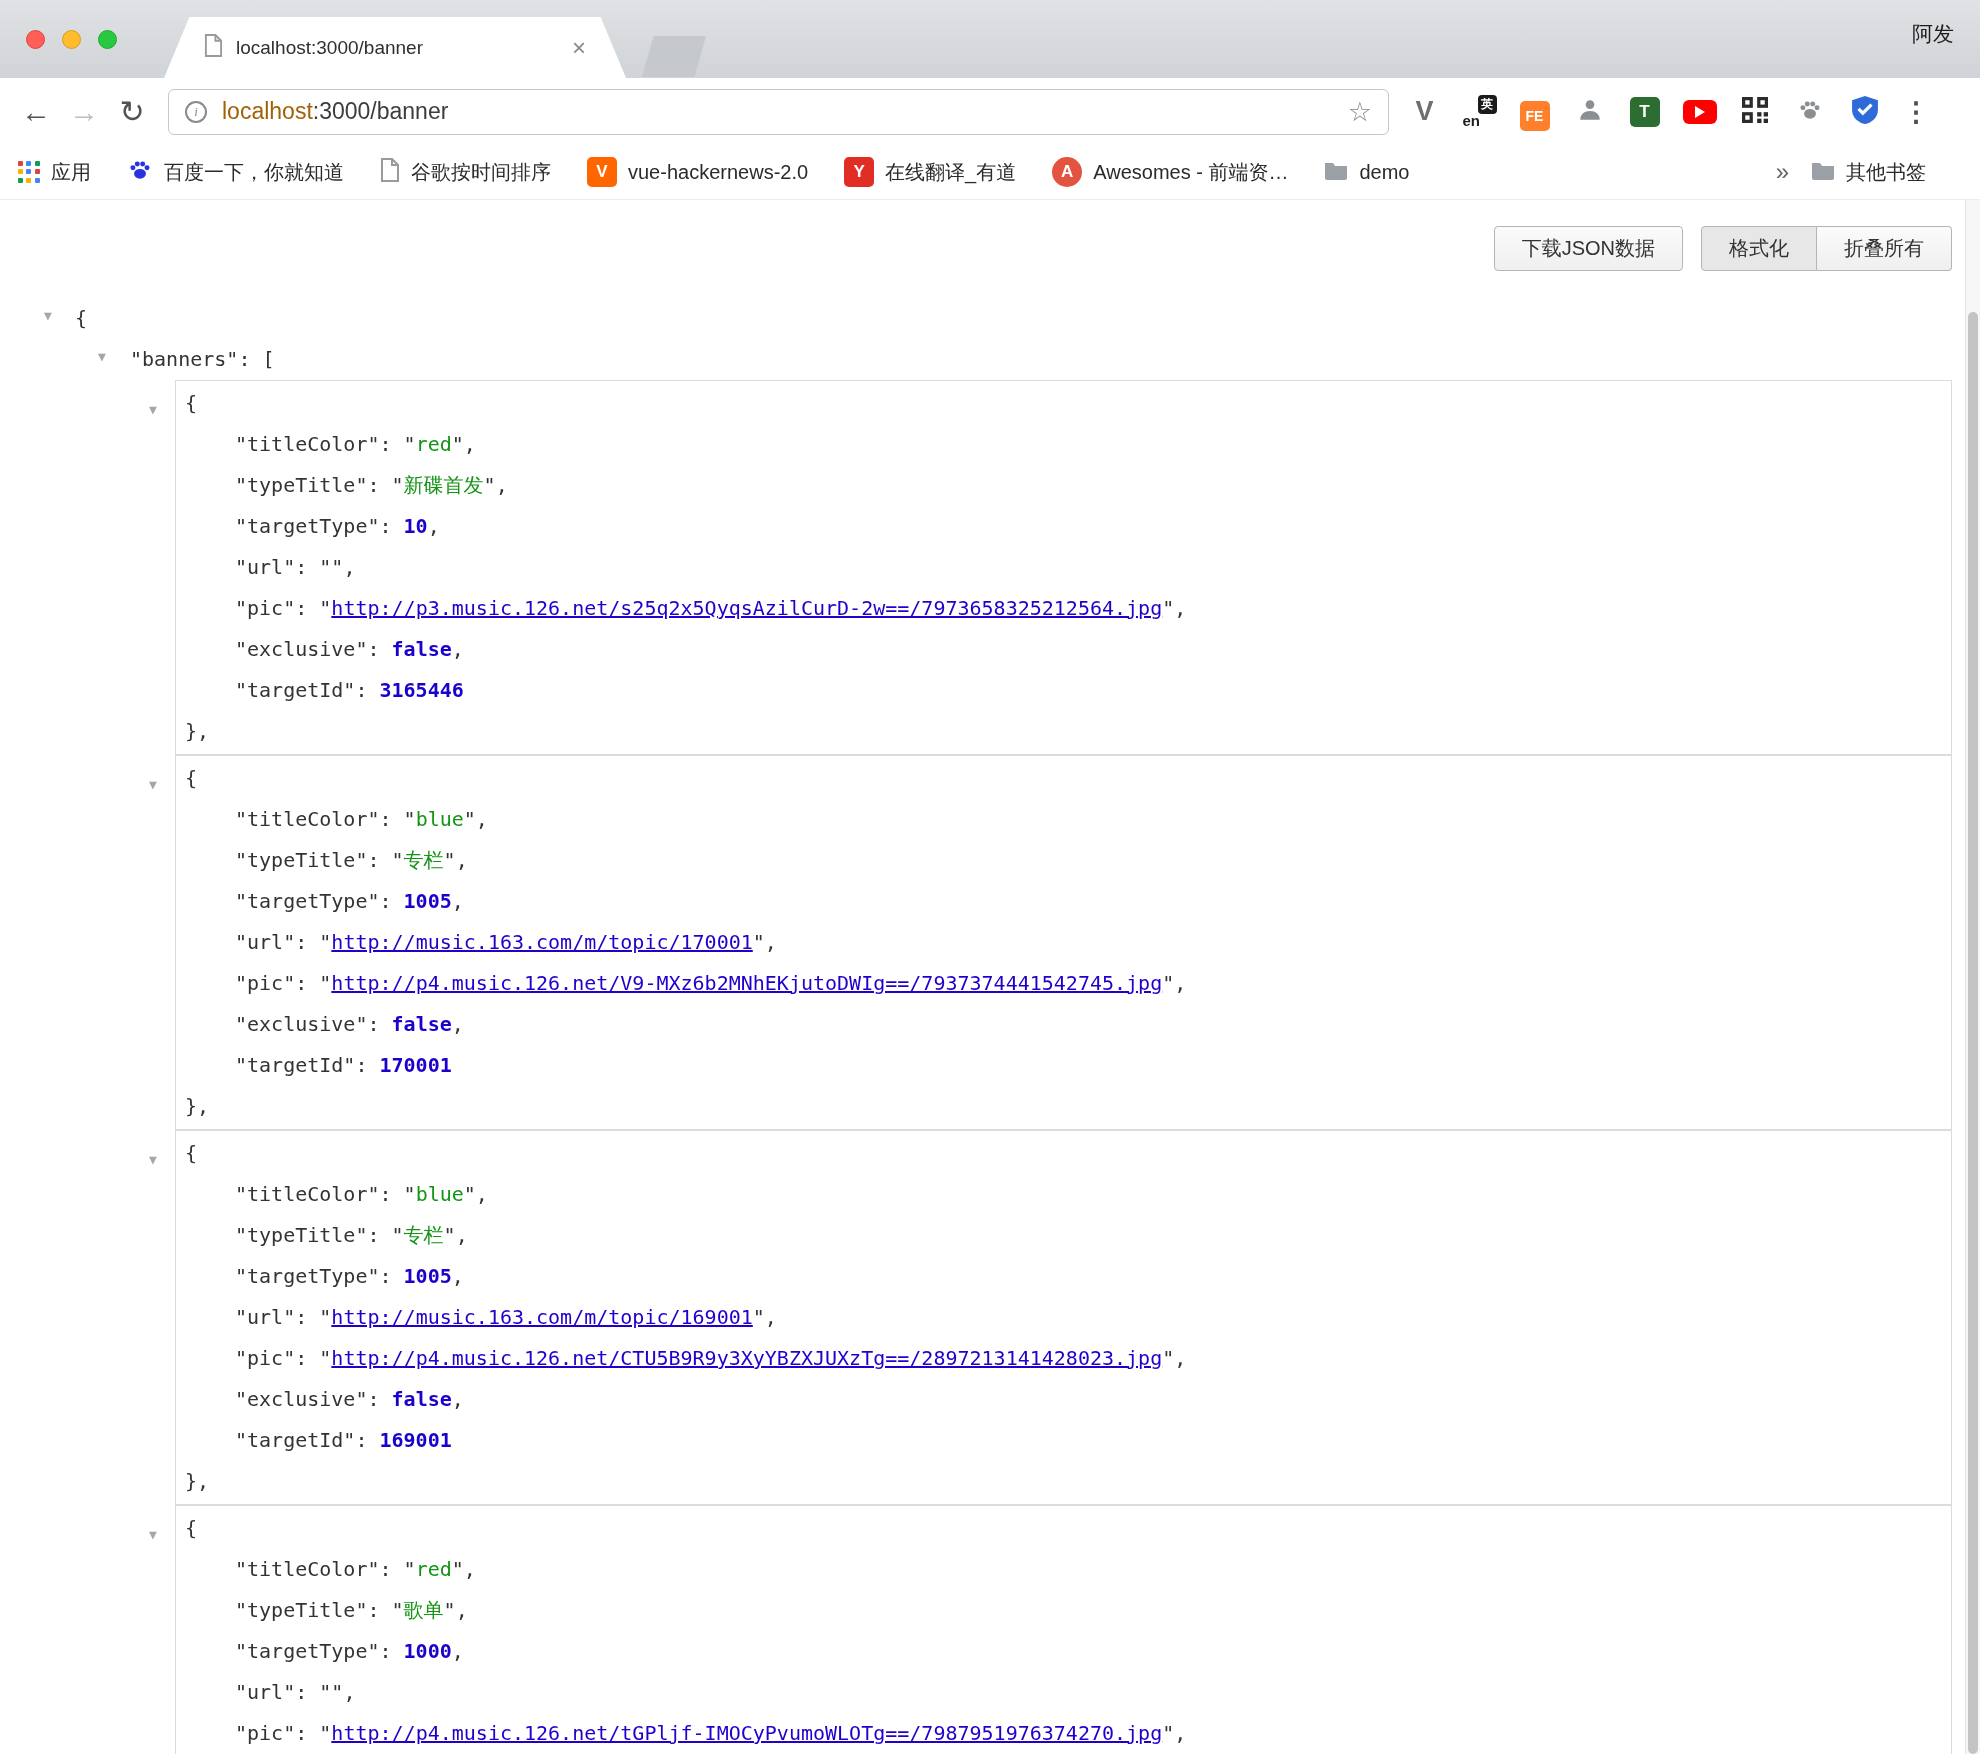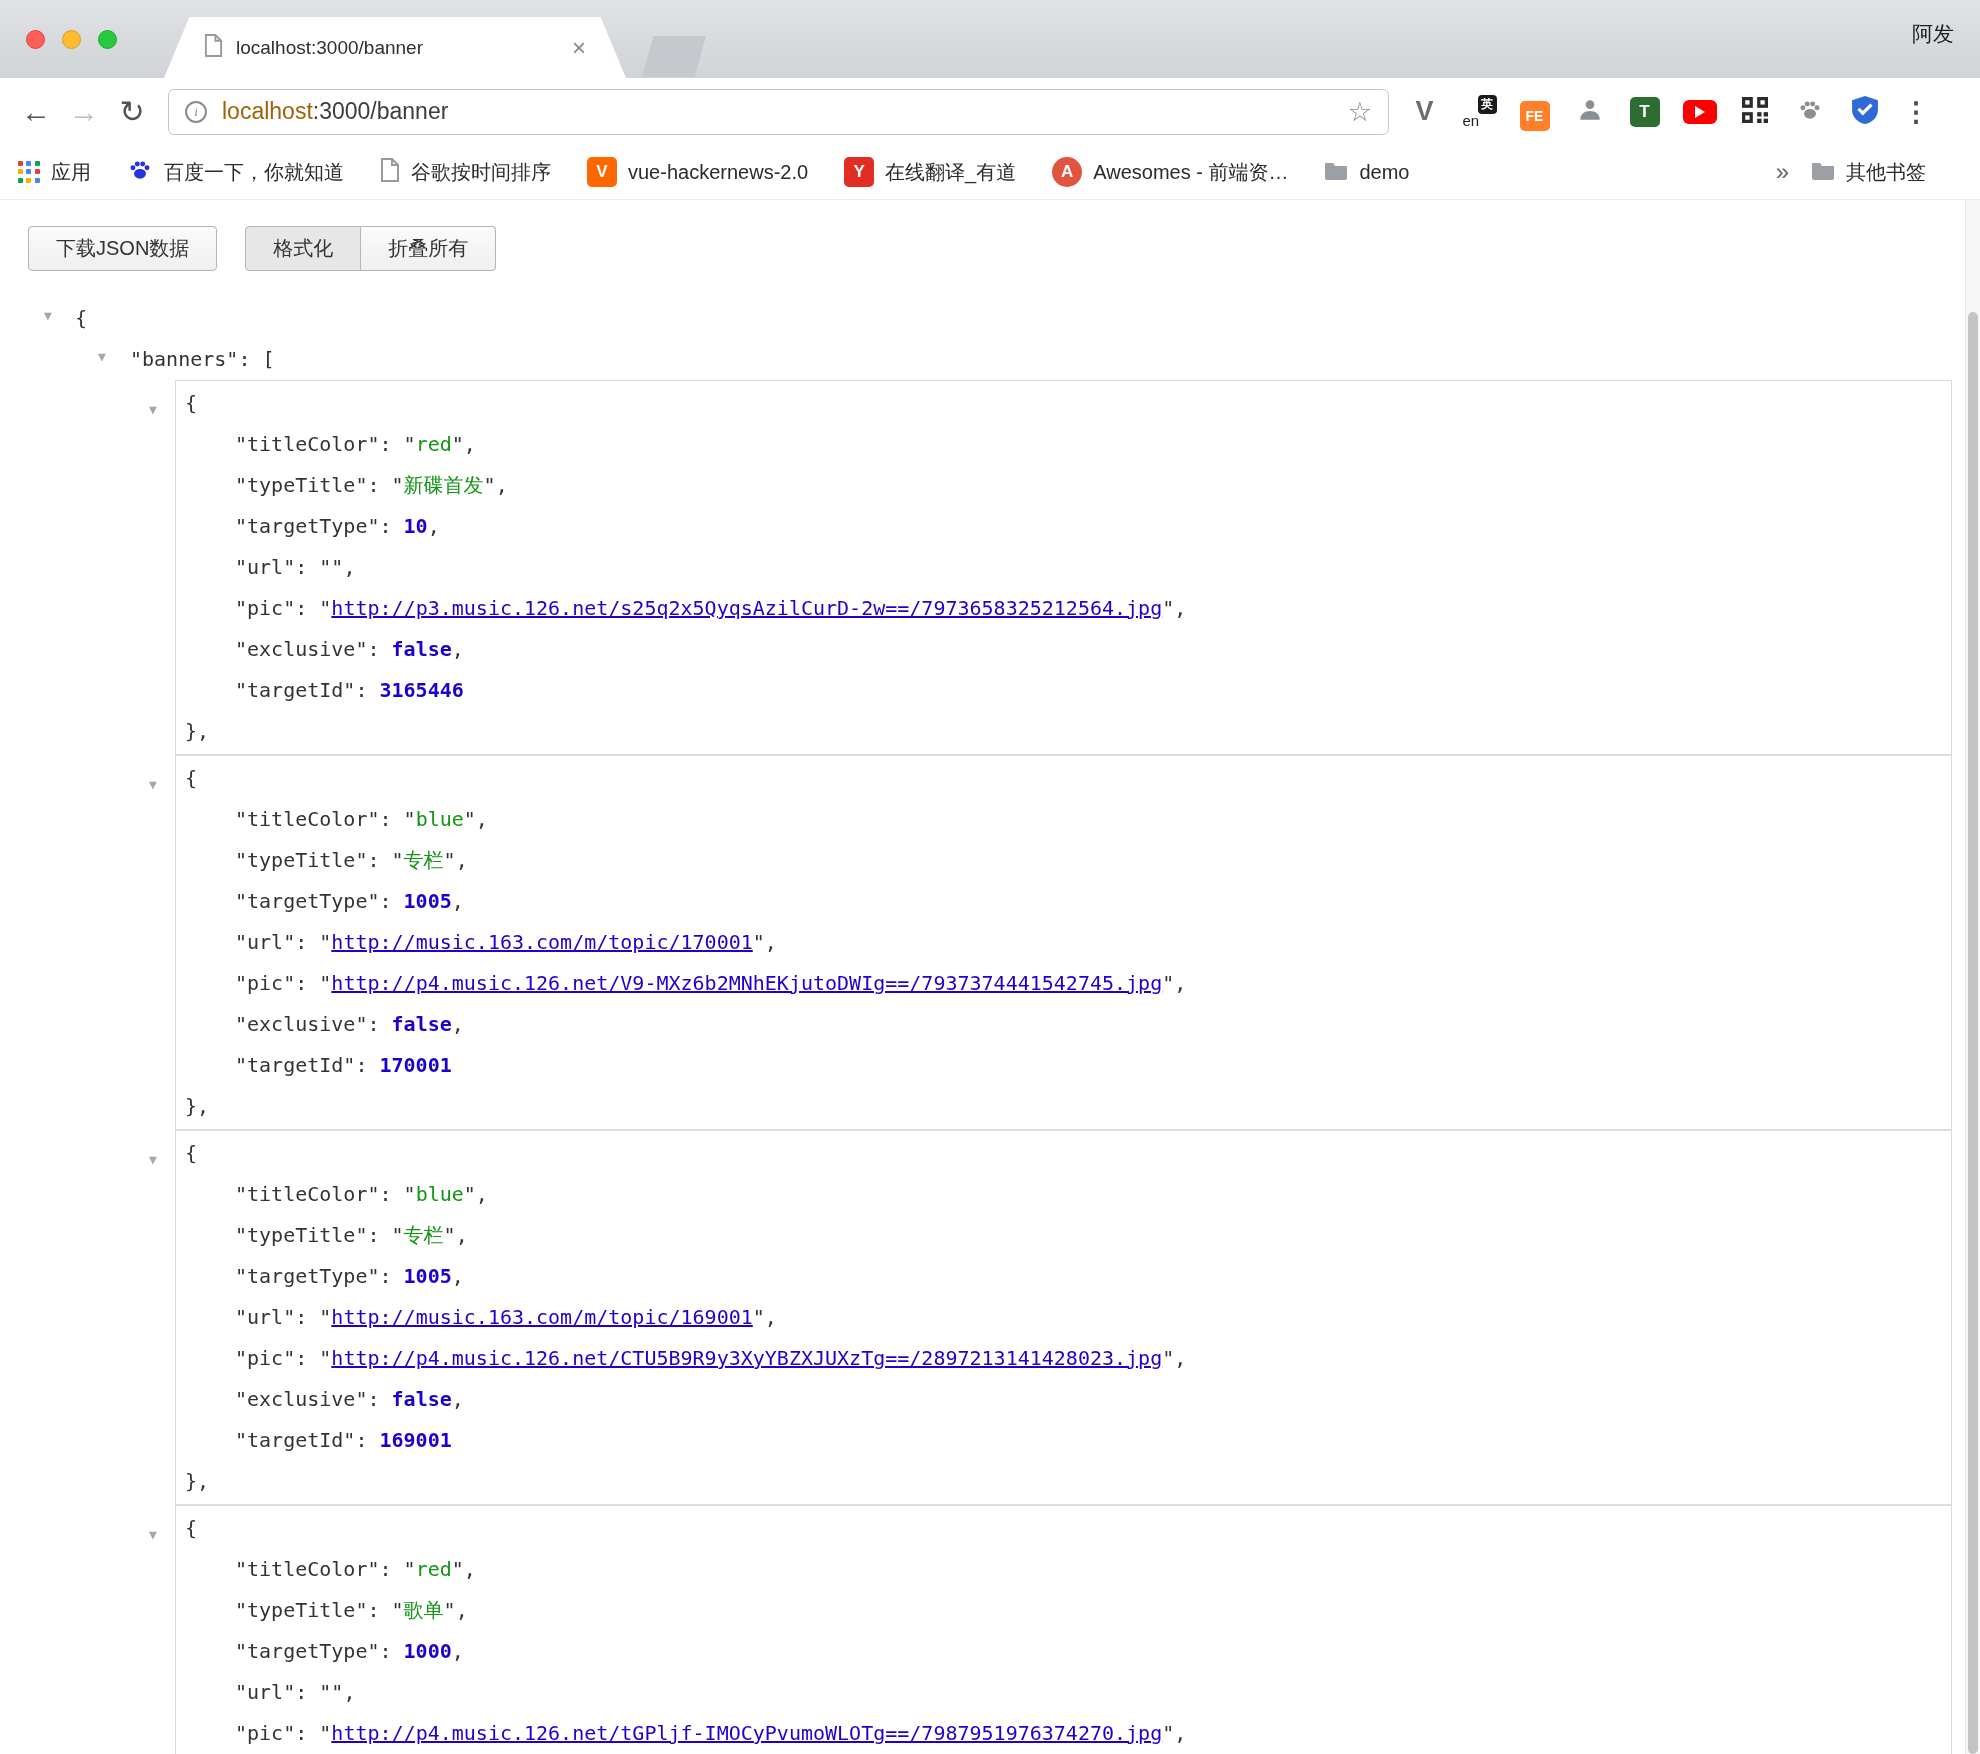--- a/index.html
+++ b/index.html
@@ -37,37 +37,37 @@
   .star{margin-left:auto;color:#8a8a8a;font-size:27px}
   .exts{display:flex;align-items:center;margin-left:8px}
   .ext{width:55px;height:46px;display:flex;align-items:center;justify-content:center}
 
   .ic-sq{width:30px;height:30px;border-radius:5px;color:#fff;font-weight:bold;font-size:17px;
          display:flex;align-items:center;justify-content:center}
   .ic-round{border-radius:50%}
   .ic-v{font-size:27px;font-weight:bold;color:#6f6f6f}
   .ic-dots{font-size:27px;color:#4f4f4f;font-weight:bold}
   .ic-tr{position:relative;width:34px;height:34px}
-  .ic-tr i{position:absolute;left:0;bottom:0;font-style:normal;font-weight:normal;font-size:15px;color:#1e1e1e}
+  .ic-tr i{position:absolute;left:0;bottom:0;font-style:normal;font-weight:bold;font-size:15px;color:#1e1e1e}
   .ic-tr b{position:absolute;right:0;top:0;width:19px;height:19px;background:#1b1b1b;color:#fff;
            border-radius:4px;font-size:12px;display:flex;align-items:center;justify-content:center}
   .ic-yt{width:34px;height:24px;background:#f00;border-radius:6px;display:flex;align-items:center;justify-content:center}
   .yt-play{width:0;height:0;border-left:10px solid #fff;border-top:6px solid transparent;border-bottom:6px solid transparent}
   .ic-grid{width:22px;height:22px;display:grid;grid-template-columns:repeat(3,1fr);gap:3px}
   .ic-grid span{width:5px;height:5px;border-radius:1px}
 
   
   .bookmarks{height:55px;background:#fff;display:flex;align-items:center;padding:0 18px;border-bottom:1px solid #ededed}
   .bm{display:flex;align-items:center;gap:11px;margin-right:36px;font-size:20px;color:#2b2b2b;white-space:nowrap}
   .bm-right{margin-left:auto;display:flex;align-items:center;gap:22px}
   .chev{font-size:24px;color:#666}
 
   
   .content{position:relative;background:#fff}
-  .pg-toolbar{display:flex;padding:26px 28px 0;gap:28px}
+  .pg-toolbar{display:flex;justify-content:flex-end;padding:26px 28px 0;gap:18px}
   .btn{height:45px;padding:0 27px;font-size:20px;color:#333;background:linear-gradient(#fbfbfb,#efefef);
        border:1px solid #b5b5b5;border-radius:4px;font-family:"Liberation Sans",sans-serif}
   .seg{display:flex}
   .seg .btn{border-radius:0}
   .seg .btn:first-child{border-radius:4px 0 0 4px;background:#e7e7e7}
   .seg .btn:last-child{border-radius:0 4px 4px 0;border-left:none}
 
   
   .json{font-family:"DejaVu Sans Mono","Liberation Mono",monospace;font-size:20px;line-height:41px;
         color:#333;margin-top:27px}

